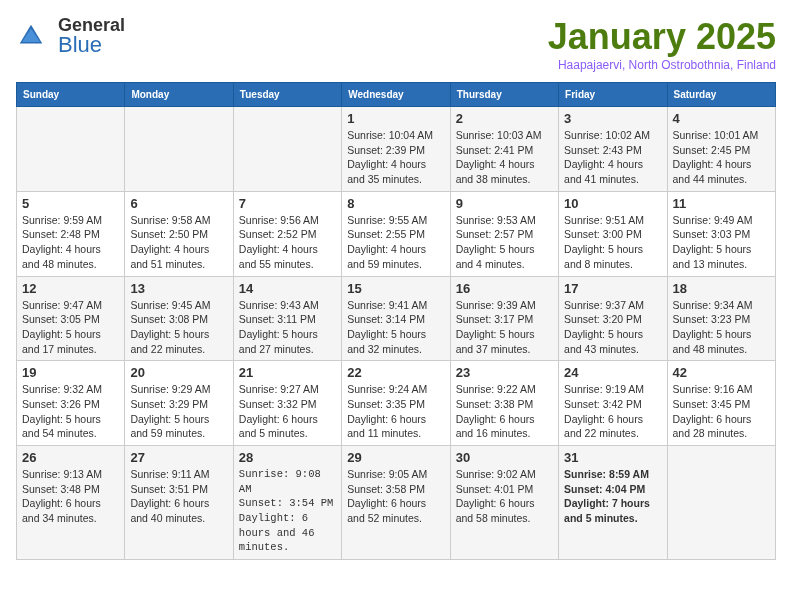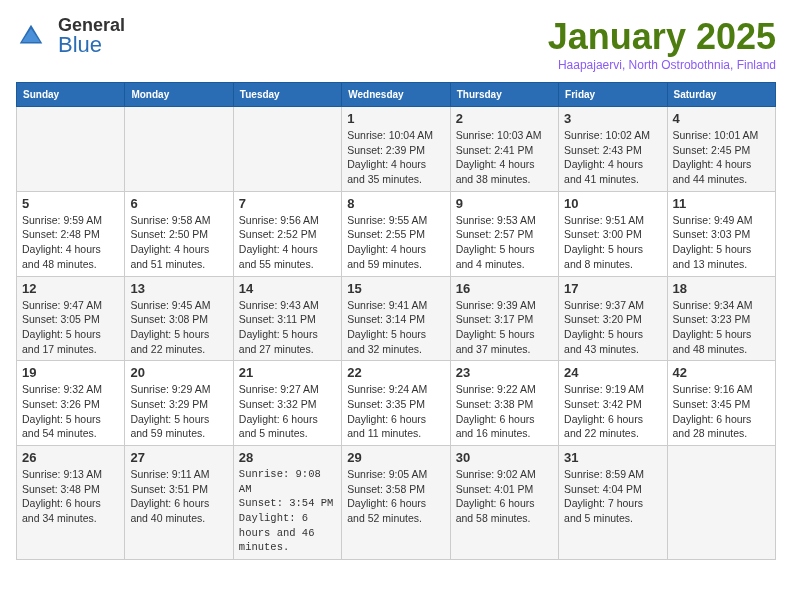--- a/index.html
+++ b/index.html
@@ -313,20 +313,20 @@
 Daylight: 6 hours and 52 minutes.</div>
         </td>
         <td>
           <span class="day-number">30</span>
           <div class="day-info" style="white-space: pre-line;">Sunrise: 9:02 AM
 Sunset: 4:01 PM
 Daylight: 6 hours and 58 minutes.</div>
         </td>
         <td>
           <span class="day-number">31</span>
-          <div class="day-info" style="white-space: pre-line;">Sunrise: 8:59 AM
+          <div class="day-info" style="white-space: pre-line; font-weight: bold;">Sunrise: 8:59 AM
 Sunset: 4:04 PM
 Daylight: 7 hours and 5 minutes.</div>
         </td>
         <td class="empty-cell"></td>
       </tr>
     </tbody>
 </table>
 
 </body></html>

